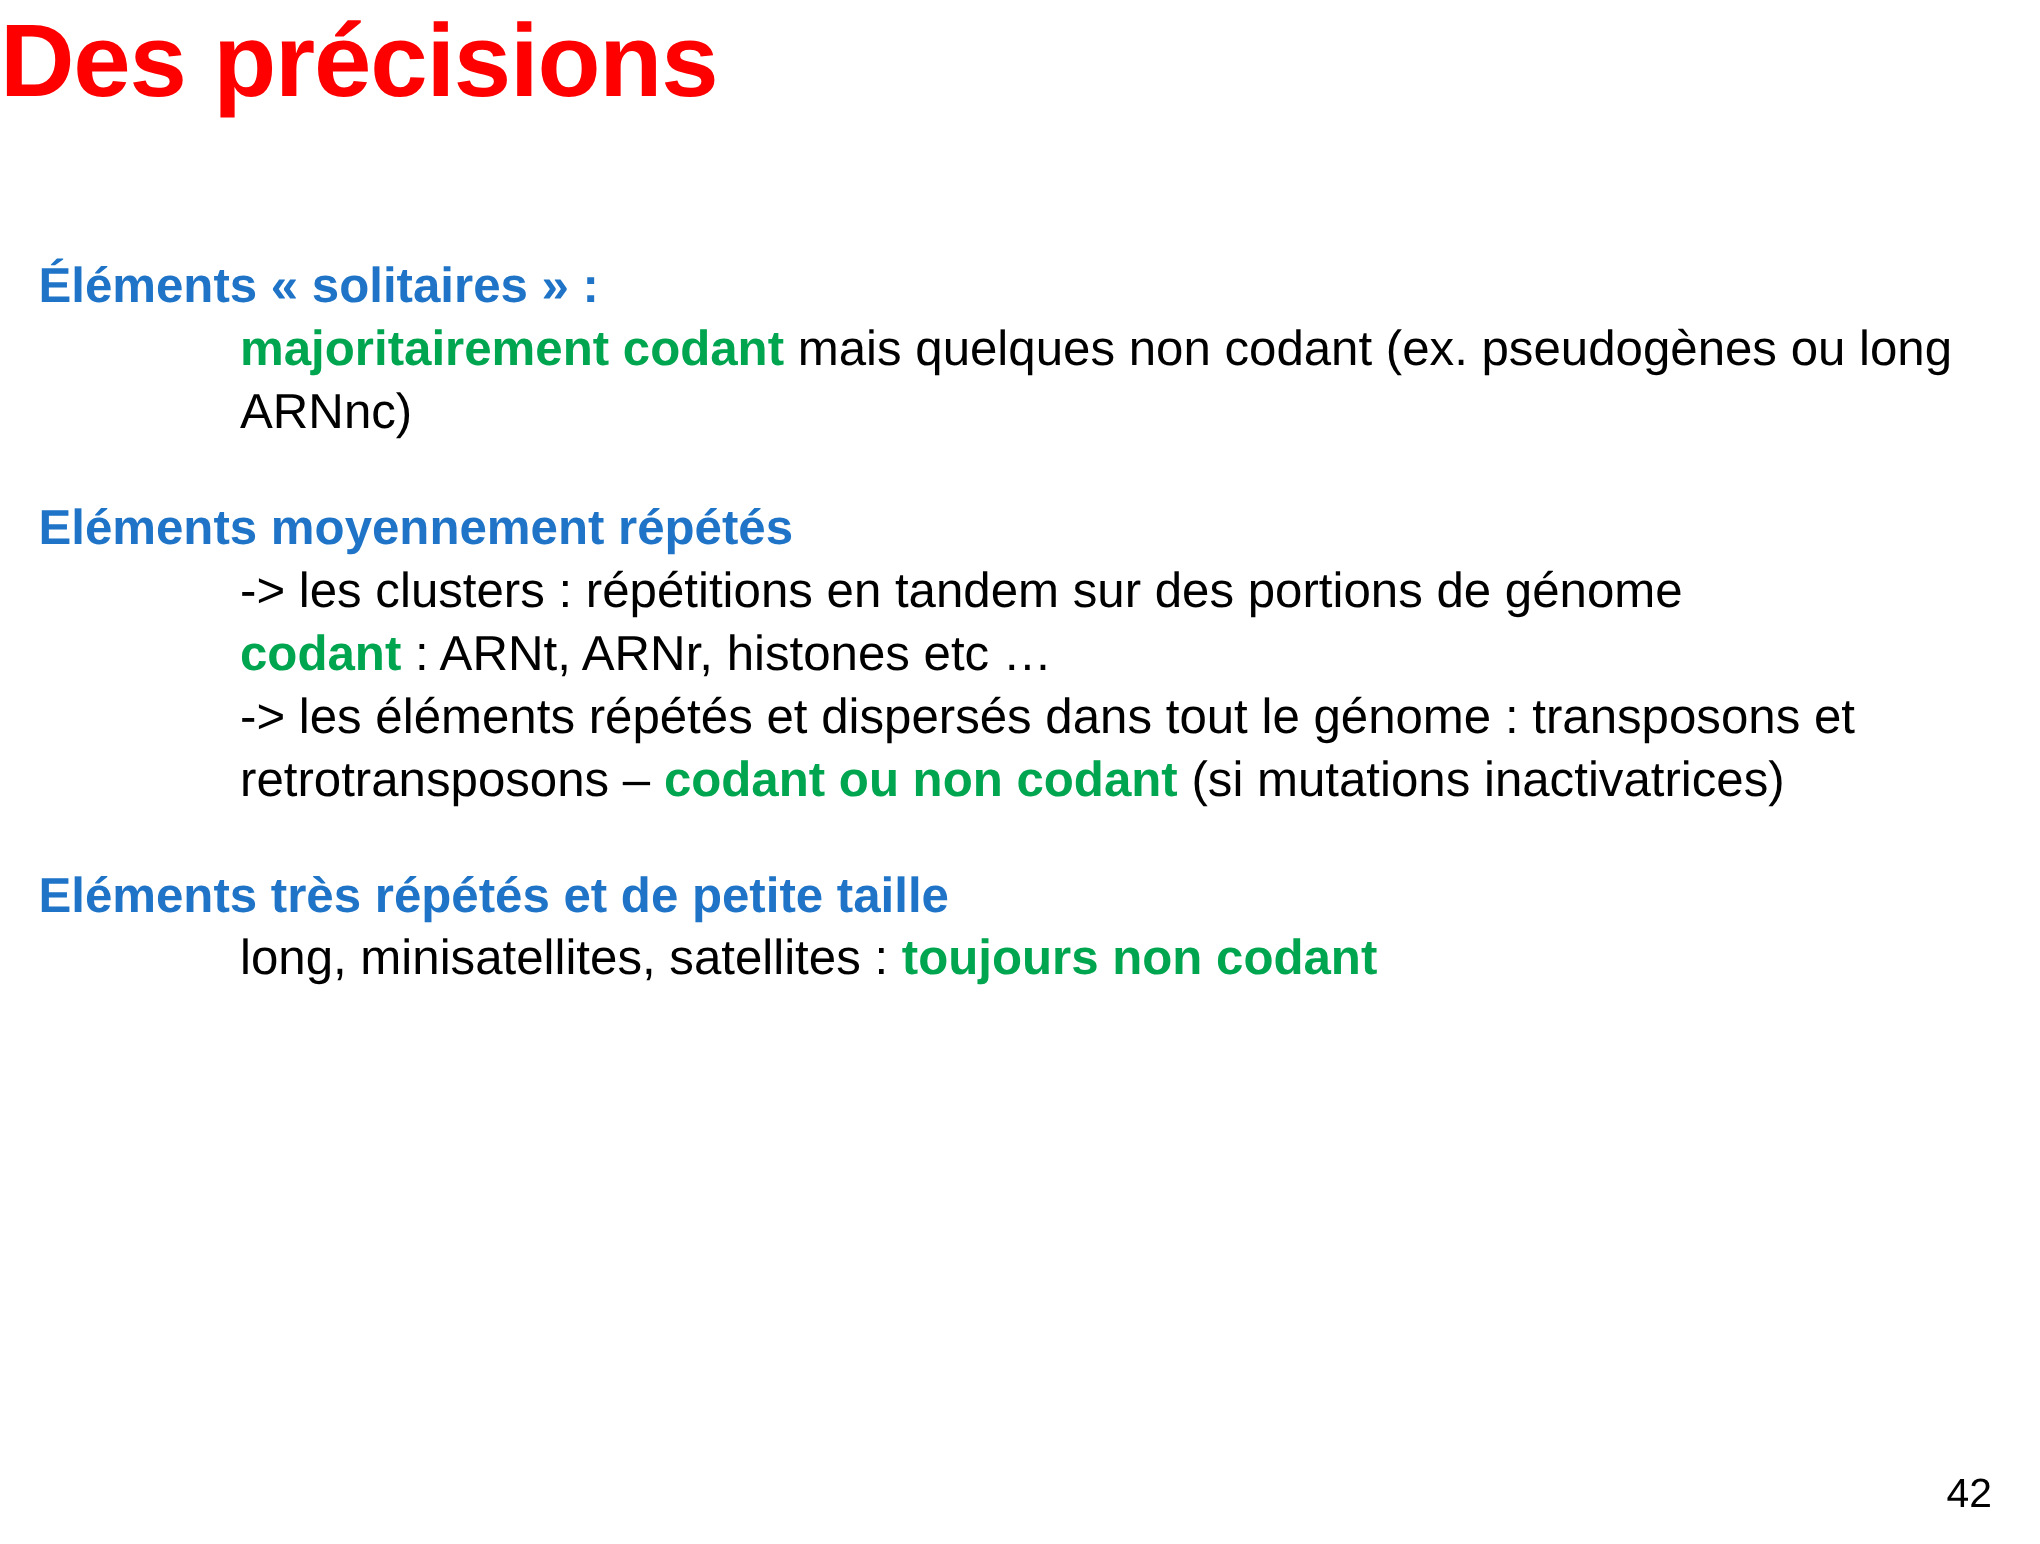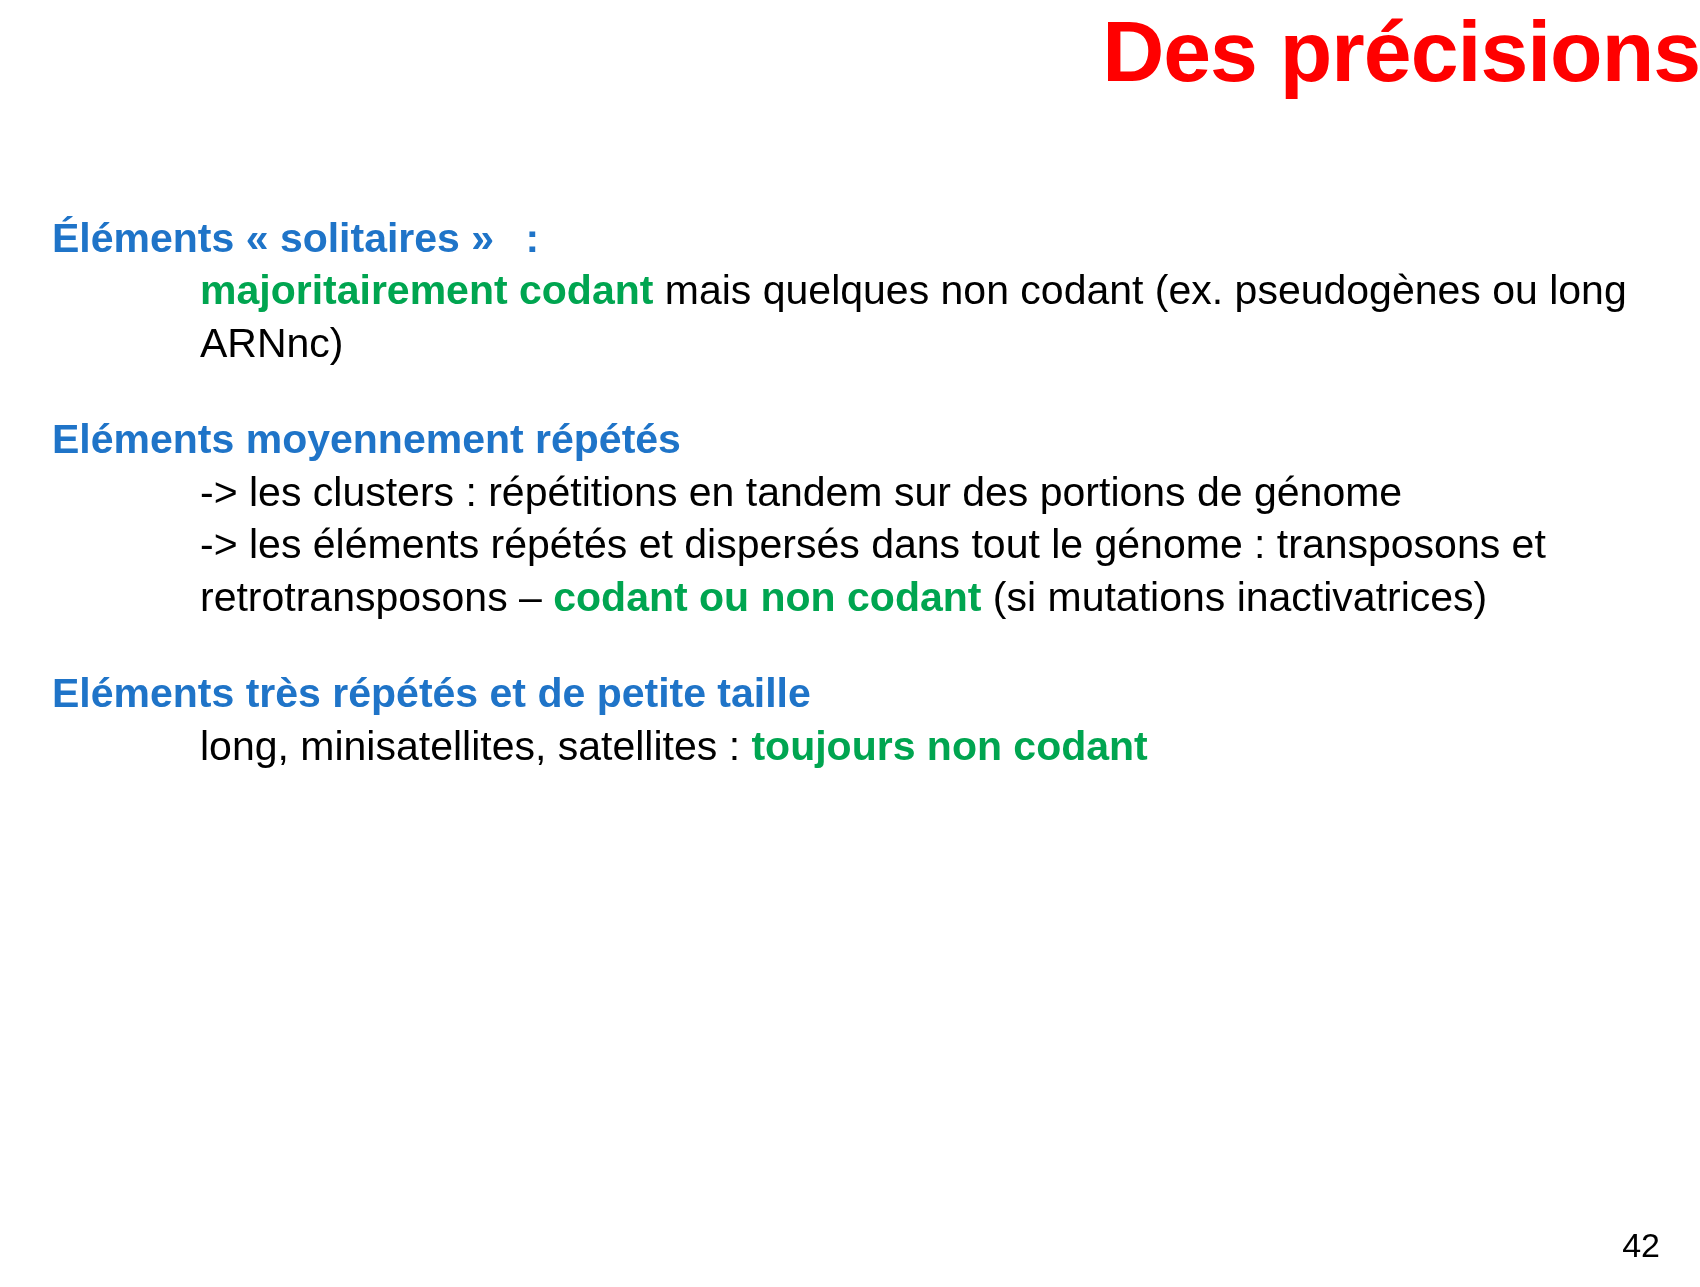--- a/index.html
+++ b/index.html
@@ -19,39 +19,38 @@
     position: relative;
     width: 1700px;
     height: 1287px;
     box-sizing: border-box;
   }
   .slide-title {
     position: absolute;
     top: 6px;
     left: 0;
     width: 1700px;
-    text-align: right;
+    text-align: left;
     font-size: 86px;
     font-weight: bold;
     color: #ff0000;
     letter-spacing: -1px;
     line-height: 1.05;
   }
   .body-block {
     position: absolute;
     top: 212px;
     left: 32px;
     width: 1620px;
     font-size: 41px;
     line-height: 1.28;
   }
   .heading {
     font-weight: bold;
     color: #1f74c8;
-    margin-left: 20px;
   }
   .indented {
     margin-left: 168px;
   }
   .green {
     color: #00a550;
     font-weight: bold;
   }
   .gap {
     height: 44px;
@@ -83,20 +82,21 @@
       <div class="line indented"><span class="green">majoritairement codant</span><span> mais quelques non codant (ex. pseudogènes ou long ARNnc)</span></div>
     </div>
 
     <div class="gap"></div>
 
     <div class="section">
       <div class="line">
         <span class="heading">Eléments moyennement répétés</span>
       </div>
       <div class="line indented">-&gt; les clusters : répétitions en tandem sur des portions de génome</div>
+      <div class="line indented"><span class="green">codant</span><span>  : ARNt, ARNr, histones etc …</span></div>
       <div class="line indented"><span>-&gt; les éléments répétés et dispersés dans tout le génome : transposons et   retrotransposons – </span><span class="green">codant ou non codant</span><span> (si mutations inactivatrices)</span></div>
     </div>
 
     <div class="gap"></div>
 
     <div class="section">
       <div class="line">
         <span class="heading">Eléments très répétés et de petite taille</span>
       </div>
       <div class="line indented"><span>long, minisatellites, satellites  : </span><span class="green">toujours  non codant</span></div>

